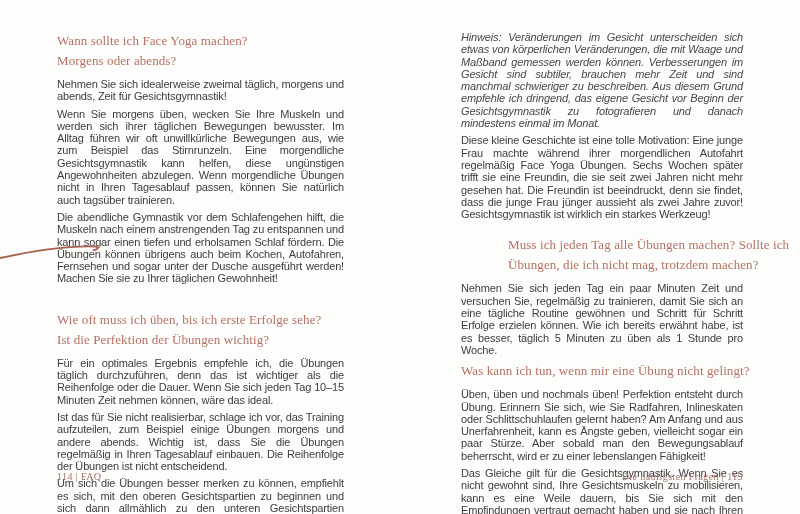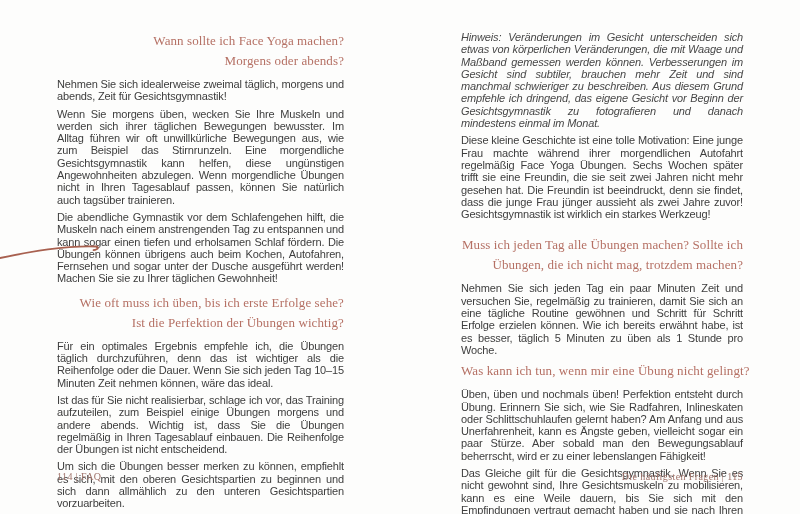--- a/index.html
+++ b/index.html
@@ -24,34 +24,34 @@
 
   .heading {
     font-family: "Liberation Serif", "DejaVu Serif", serif;
     font-weight: 400;
     color: #b57064;
     font-size: 13px;
     line-height: 20px;
     letter-spacing: 0.1px;
     margin: 0 0 7px 0;
   }
-  .heading .hline { display: block; white-space: nowrap; text-align: right; }
+  .heading .hline { display: block; white-space: nowrap; }
 
   p.body {
     font-size: 11px;
     line-height: 12.3px;
     letter-spacing: -0.15px;
     color: #3d3d3d;
     text-align: justify;
     margin: 0 0 5px 0;
   }
   p.body.note { font-style: italic; color: #474747; }
 
-  .sec2-left .heading  { margin-top: 8px; }
-  .sec1-right .heading { margin-top: 15px; }
+  .sec2-left .heading  { margin-top: 25px; }
+  .sec1-right .heading { margin-top: 15px; margin-left: 47px; }
   .sec2-right .heading { margin-top: 0; }
 
   .swoosh {
     position: absolute;
     left: 0; top: 240;
     left: 0px; top: 240px;
     width: 120px; height: 20px;
   }
 
   .footer {

